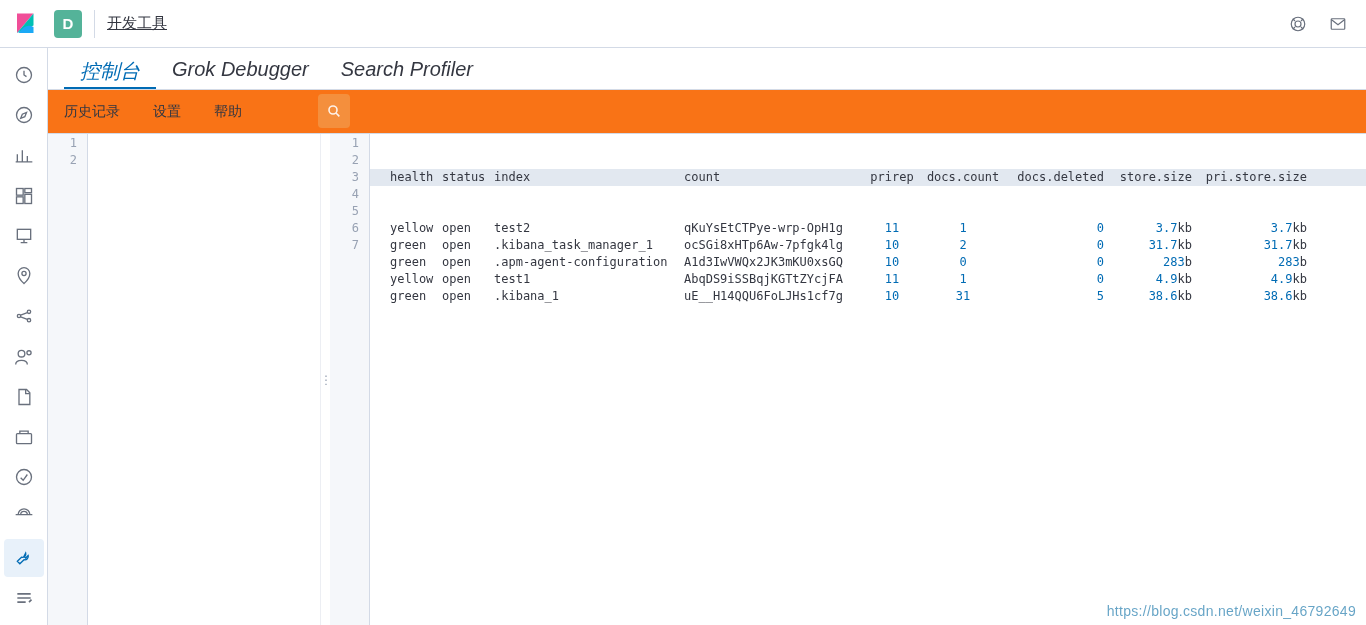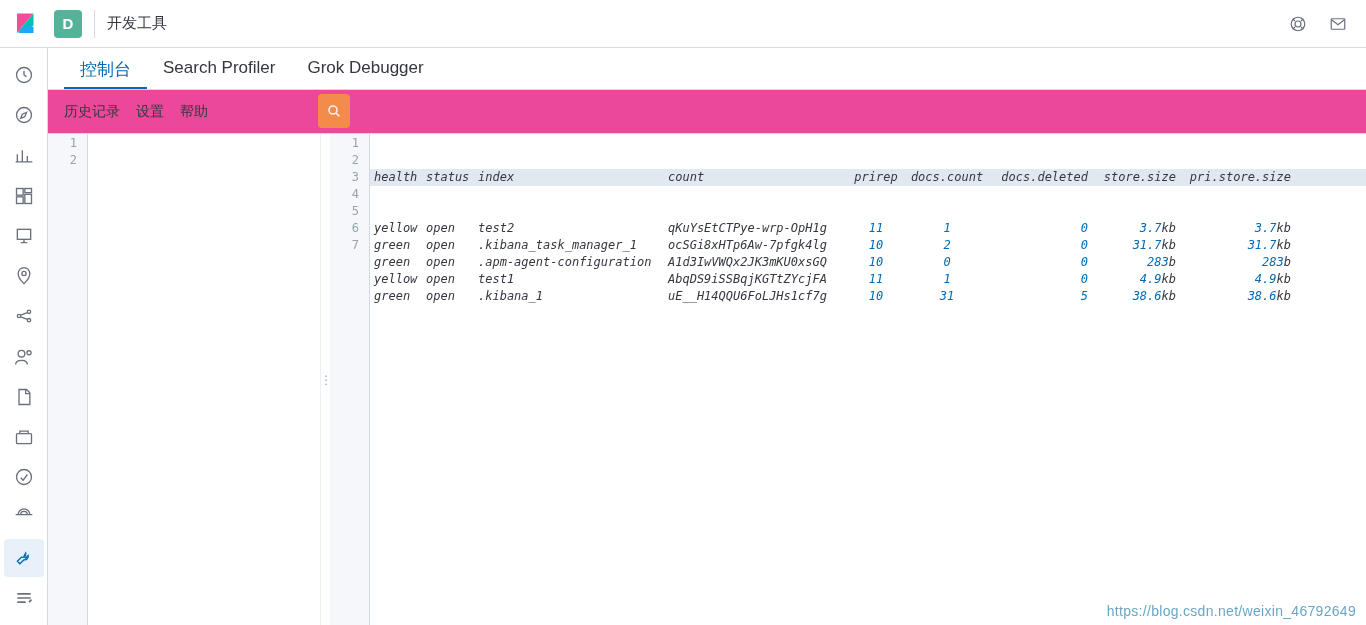--- a/index.html
+++ b/index.html
@@ -4,52 +4,52 @@
 <style>
 * { margin: 0; padding: 0; box-sizing: border-box; }
 body { font-family: -apple-system, BlinkMacSystemFont, "Segoe UI", Helvetica, Arial, sans-serif; font-size: 14px; color: #343741; background: #fff; width: 1366px; height: 625px; overflow: hidden; }
 
 
 .top-header { height: 48px; border-bottom: 1px solid #d3dae6; display: flex; align-items: center; padding: 0 8px; }
 .logo-area { display: flex; align-items: center; gap: 6px; }
 .kibana-logo { width: 24px; height: 24px; margin:0 6px; }
 .space-badge { width: 28px; height: 28px; background: #54b399; color: #fff; border-radius: 4px; display: flex; align-items: center; justify-content: center; font-weight: 600; font-size: 15px; margin-left: 4px; }
 .vbar { width: 1px; height: 28px; background: #d3dae6; margin: 0 12px; }
-.app-title { font-size: 15px; font-weight: 500; color: #343741; }
+.app-title { font-size: 15px; font-weight: 500; color: #343741; text-decoration: underline; }
 .header-spacer { flex: 1; }
 .header-icon { width: 40px; height: 40px; display: flex; align-items: center; justify-content: center; color: #69707d; }
 .header-icon svg { width: 18px; height: 18px; }
 
 
 .left-nav { position: absolute; top: 48px; bottom: 0; left: 0; width: 48px; border-right: 1px solid #d3dae6; display: flex; flex-direction: column; align-items: center; padding-top: 8px; }
 .nav-item { width: 40px; height: 40px; display: flex; align-items: center; justify-content: center; color: #69707d; border-radius: 4px; margin-bottom: 2px; }
 .nav-item.active { background: #e8f1fa; color: #006bb4; }
 .nav-item svg { width: 20px; height: 20px; }
 .nav-collapse { margin-top: auto; margin-bottom: 8px; }
 
 
 .main { position: absolute; top: 48px; left: 48px; right: 0; bottom: 0; display: flex; flex-direction: column; }
 .tabs { height: 42px; border-bottom: 1px solid #d3dae6; display: flex; align-items: stretch; padding-left: 16px; }
-.tab { padding: 10px 16px 0 16px; font-size: 17px; color: #343741; cursor: pointer; }
+.tab { padding: 10px 16px 0 16px; font-size: 20px; color: #343741; cursor: pointer; font-style: italic; }
 .tab.active { color: #006bb4; border-bottom: 2px solid #006bb4; }
 
-.subbar { height: 44px; background: #ec4899; border-bottom: 1px solid #d3dae6; display: flex; align-items: center; padding-left: 16px; gap: 16px; position: relative; }
+.subbar { height: 44px; background: #f97316; border-bottom: 1px solid #d3dae6; display: flex; align-items: center; padding-left: 16px; gap: 33px; position: relative; }
 .subbar a { color: #343741; font-size: 14px; text-decoration: none; }
 .search-box { position: absolute; left: 270px; top: 4px; width: 32px; height: 34px; background: #f49342; border-radius: 4px; display:flex; align-items:center; justify-content:center; opacity:0.9; }
 .search-box svg { width: 16px; height: 16px; color: #fff; }
 
 
 .editor-area { flex: 1; display: flex; position: relative; }
 .pane { position: relative; display:flex; }
 .pane-left { width: 272px; }
 .pane-right { flex: 1; }
 .gutter { width: 40px; background: #f5f7fa; border-right: 1px solid #d3dae6; text-align: right; font-family: Consolas, Monaco, monospace; font-size: 12px; color: #98a2b3; padding-top: 1px; }
 .gutter .ln { height: 17px; line-height: 17px; padding-right: 10px; }
 .code { flex: 1; font-family: Consolas, Monaco, monospace; font-size: 12px; line-height: 17px; padding-top: 1px; white-space: pre; overflow: hidden; position: relative; }
-.code-line { height: 17px; padding-left: 4px; font-style: italic; }
+.code-line { height: 17px; padding-left: 20px; }
 .hl { background: #e2e8f0; height: 17px; }
 .method { color: #bd271e; }
 .num { color: #006bb4; }
 
 .run-btns { position: absolute; right: 6px; top: 17px; height: 17px; display: flex; align-items: center; gap: 6px; background: #e2e8f0; padding: 0 4px; }
 .run-btns svg { width: 13px; height: 13px; color: #006bb4; }
 
 .resizer { width: 10px; display: flex; align-items: center; justify-content: center; cursor: col-resize; color: #98a2b3; user-select: none; border-left: 1px solid #eceef3; }
 .resizer-dots { font-size: 12px; letter-spacing: -1px; }
 
@@ -185,22 +185,22 @@
   <div class="nav-item nav-collapse">
       <svg viewBox="0 0 24 24" fill="none" stroke="currentColor" stroke-width="2">
         <path d="M4 7h16M4 12h16M4 17h10M18 17l3-3"></path>
       </svg>
     </div>
 </div>
 
 <div class="main">
   <div class="tabs">
     <div class="tab active">控制台</div>
+    <div class="tab">Grok Debugger</div>
     <div class="tab">Search Profiler</div>
-    <div class="tab">Grok Debugger</div>
   </div>
 
   <div class="subbar">
     <a>历史记录</a>
     <a>设置</a>
     <a>帮助</a>
     <div class="search-box">
       <svg viewBox="0 0 24 24" fill="none" stroke="currentColor" stroke-width="2.4">
           <circle cx="10.5" cy="10.5" r="6"></circle>
           <path d="M20 20l-5-5"></path>

